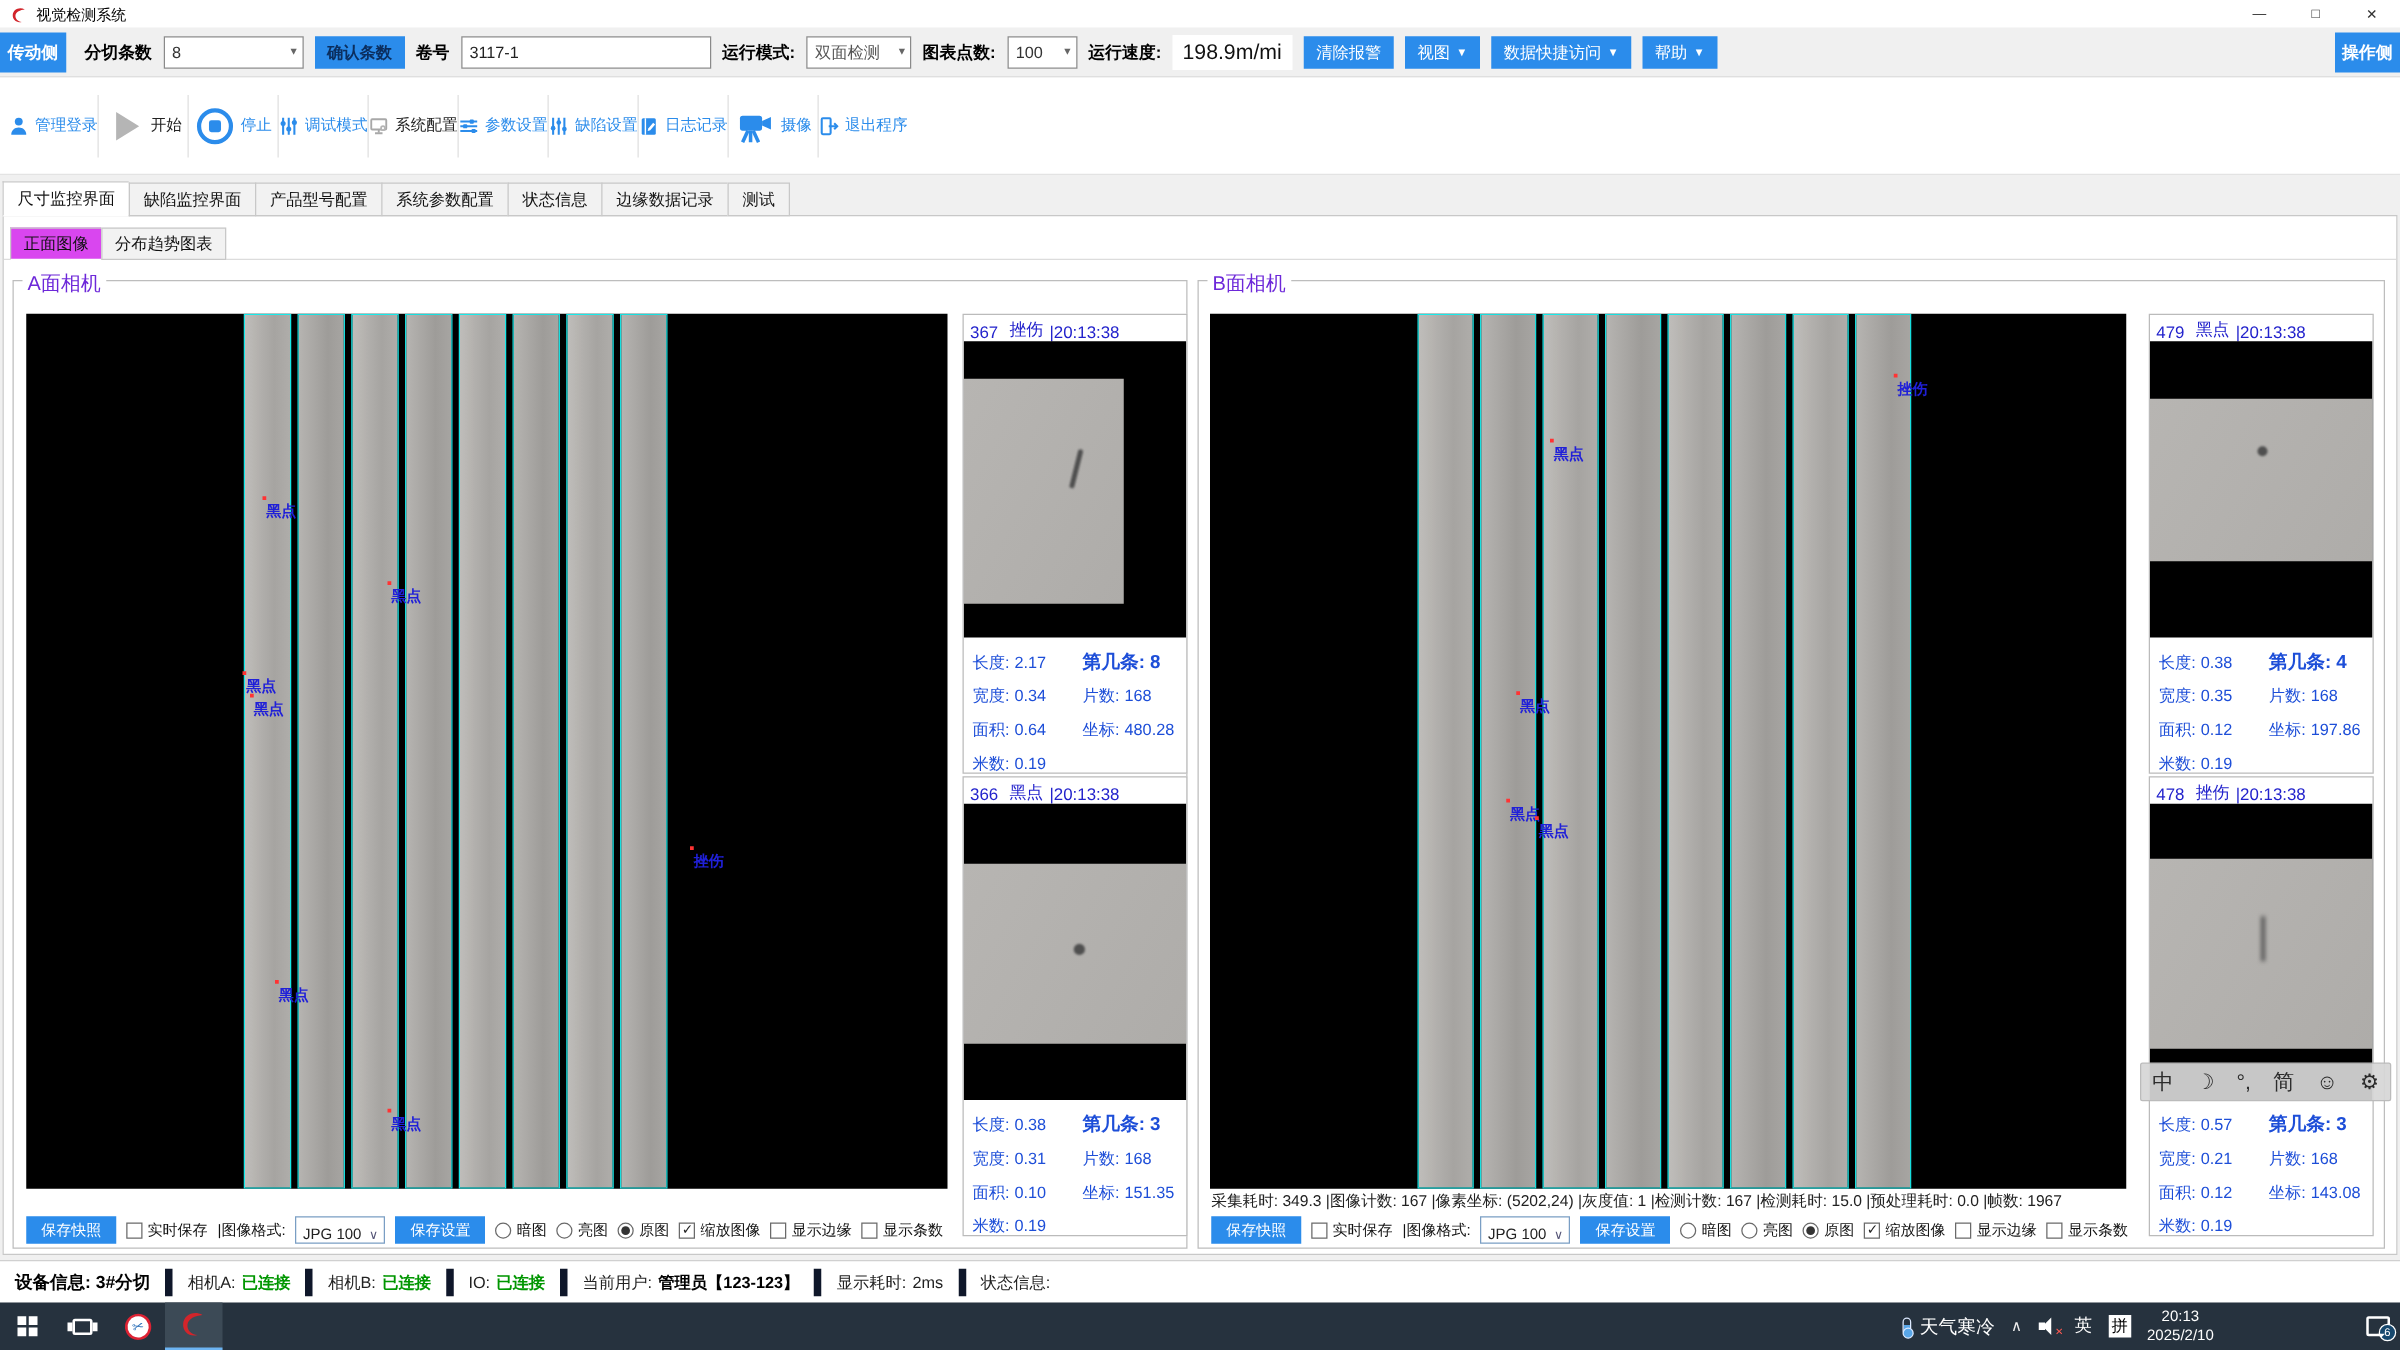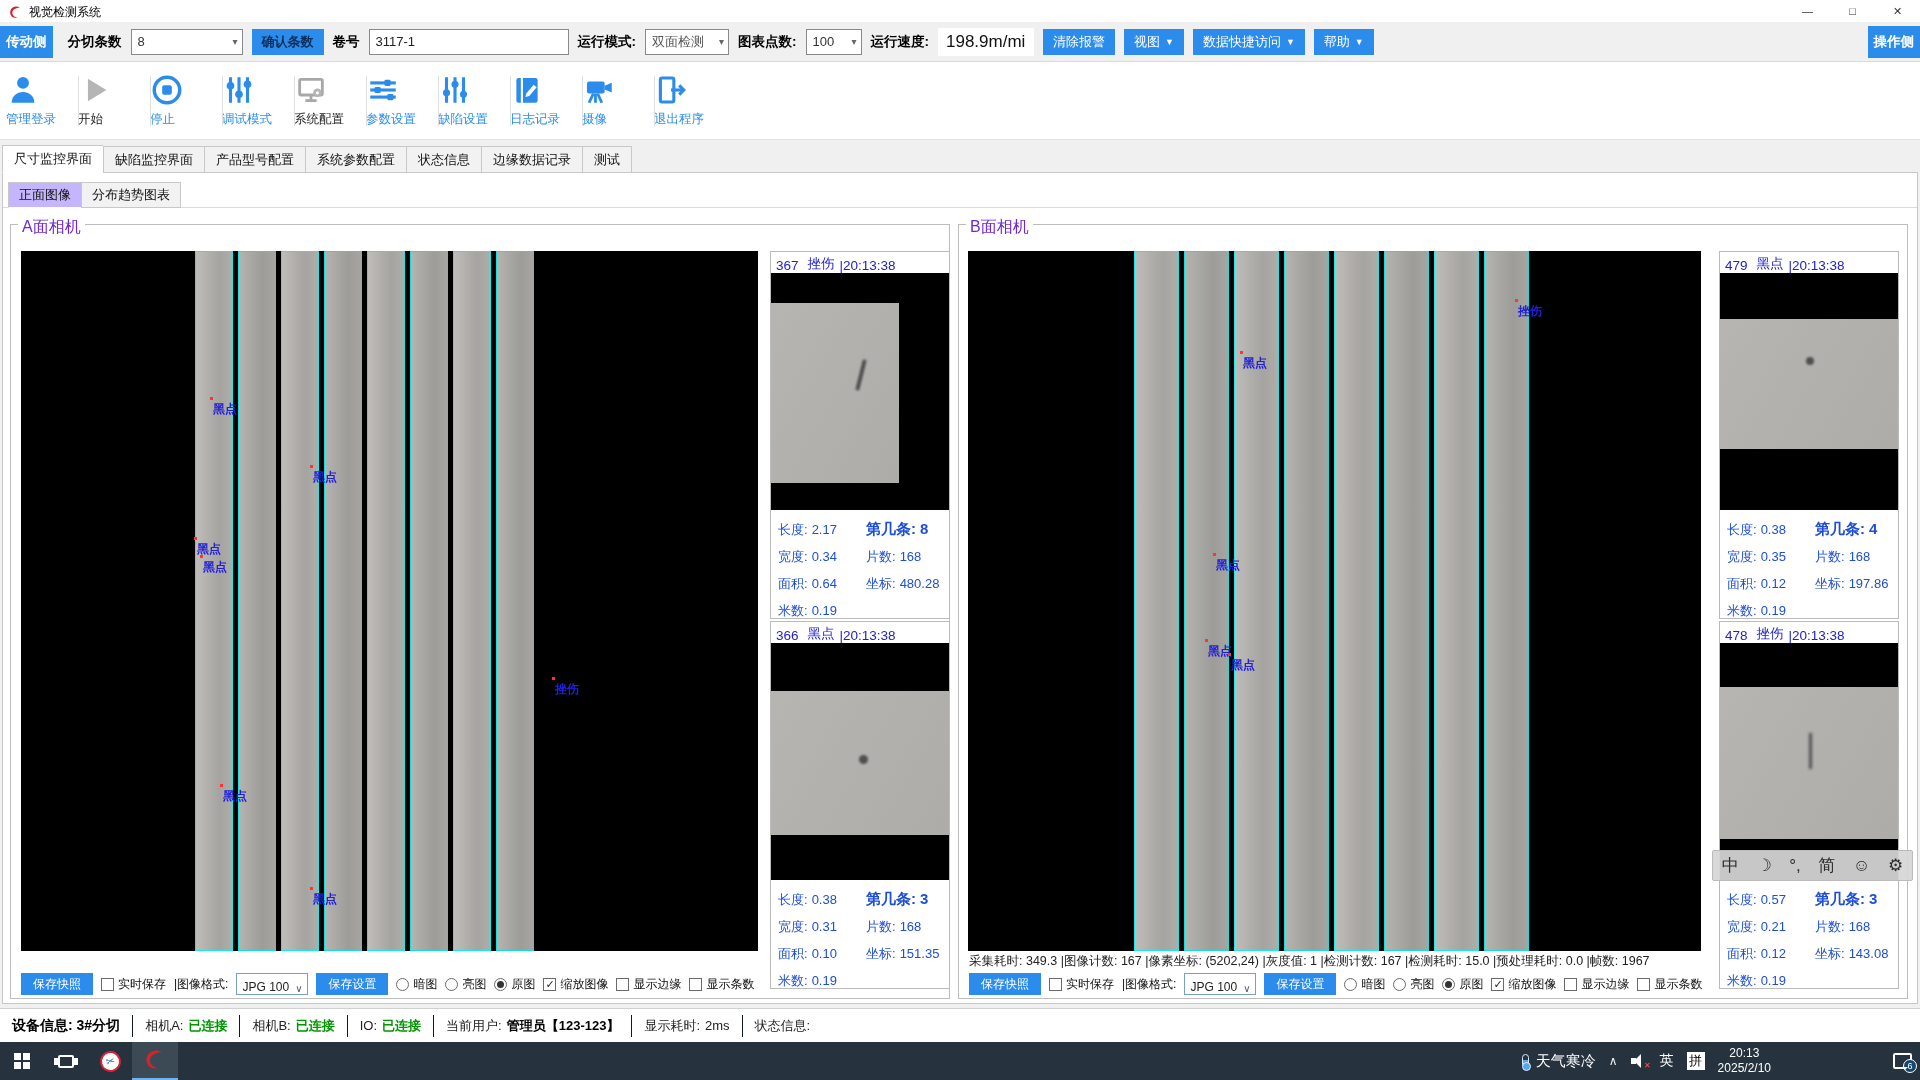--- a/index.html
+++ b/index.html
@@ -20,35 +20,35 @@
   .sel .arr{color:#666;font-size:10px;margin-left:4px}
   .txt-input{background:#fff;border:1px solid #8a8a8a;height:26px;padding:0 6px;font-size:13px;color:#222;font-family:inherit}
   .blue-btn{background:#2b8ceb;color:#fff;border:none;height:26px;padding:0 10px;font-size:13px;font-family:inherit;display:flex;align-items:center;gap:5px;white-space:nowrap}
   .blue-btn .arr{font-size:9px}
   .confirm-btn{color:#0b2e5e;font-weight:bold}
   .speed-val{background:#fff;height:28px;min-width:96px;display:flex;align-items:center;padding:0 8px;font-size:17px;color:#111}
   .flex-sp{flex:1}
 
   
   .ribbon{position:absolute;left:0;top:62px;width:1920px;height:78px;background:#fff;border-bottom:1px solid #e3e3e3;display:flex;align-items:center;padding-left:6px}
-  .rb-item{width:72px;height:66px;display:flex;flex-direction:column;align-items:flex-start;justify-content:center;gap:4px;position:relative}
+  .rb-item{width:72px;height:66px;display:flex;align-items:center;justify-content:center;gap:4px;position:relative}
   .rb-item+.rb-item::before{content:'';position:absolute;left:0;top:8px;bottom:8px;width:1px;background:#e0e0e0}
   .rb-item .lbl{font-size:12.5px;color:#2b8ceb;white-space:nowrap}
   .rb-item .lbl.dark{color:#222}
 
   
   .tabstrip{position:absolute;left:2px;top:146px;display:flex;z-index:3}
   .tab{height:27px;padding:0 11px;display:flex;align-items:center;background:#f2f2f2;border:1px solid #c8c8c8;border-right:none;font-size:13px;color:#111}
   .tab:last-child{border-right:1px solid #c8c8c8}
   .tab.active{background:#fff;border-bottom:1px solid #fff;height:28px;margin-top:-1px}
   .tabpage{position:absolute;left:2px;top:172px;width:1916px;height:832px;background:#fff;border:1px solid #c8c8c8}
   .subtabstrip{position:absolute;left:8px;top:182px;display:flex;z-index:3}
   .subtab{height:26px;padding:0 10px;display:flex;align-items:center;background:#f2f2f2;border:1px solid #c8c8c8;border-right:none;font-size:13px}
   .subtab:last-child{border-right:1px solid #c8c8c8}
-  .subtab.active{background:#c4b5fd;border-bottom:1px solid #fff}
+  .subtab.active{background:#d946ef;border-bottom:1px solid #fff}
   .subtab-line{position:absolute;left:3px;top:207px;width:1914px;height:1px;background:#dcdcdc;z-index:2}
 
   
   .groupbox{position:absolute;border:1px solid #bdbdbd;background:#fff}
   .gb-title{position:absolute;top:-8px;left:7px;background:#fff;padding:0 4px;font-size:16px;color:#6d28d9;z-index:2}
   #groupA{left:10px;top:224px;width:940px;height:775px}
   #groupB{left:958px;top:224px;width:950px;height:775px}
 
   .cam-img{position:absolute;top:26px;background:#000;overflow:hidden}
   #camA{left:10px;width:737px;height:700px}
@@ -91,21 +91,21 @@
   .cb{width:13px;height:13px;border:1px solid #6a6a6a;background:#fff;display:inline-grid;place-items:center;font-size:11px;color:#222;line-height:1}
   .cb.on::after{content:'✓'}
   .rb{width:13px;height:13px;border:1px solid #6a6a6a;border-radius:50%;background:#fff;display:inline-grid;place-items:center}
   .rb.on::after{content:'';width:7px;height:7px;border-radius:50%;background:#333}
   .ctl{display:flex;align-items:center;gap:4px}
   .fmt-sel{background:#fff;border:1px solid #7a9ec4;height:22px;display:flex;align-items:flex-end;gap:6px;padding:0 5px;color:#222}
   .fmt-sel .arr{color:#557;font-size:10px}
 
   
   .statusbar{position:absolute;left:0;top:1008px;width:1920px;height:34px;background:#fff;border-top:1px solid #d0d0d0;display:flex;align-items:center;font-size:13px;color:#222}
-  .seg{padding:0 12px;height:22px;display:flex;align-items:center;gap:5px;border-right:1px solid #0f172a;white-space:nowrap}
+  .seg{padding:0 12px;height:22px;display:flex;align-items:center;gap:5px;border-right:6px solid #0f172a;white-space:nowrap}
   .seg:first-child{font-weight:bold;font-size:14px;color:#000}
   .green{color:#009600;font-weight:bold}
   .bold{font-weight:bold;color:#000}
 
   
   .imebar{position:absolute;left:1712px;top:850px;width:201px;height:31px;background:rgba(214,214,214,.93);border:1px solid #bbb;display:flex;align-items:center;justify-content:space-around;z-index:9;border-radius:2px}
   .ime-it{font-size:17px;color:#2c2c2c;line-height:1}
 
   
   .taskbar{position:absolute;left:0;top:1042px;width:1920px;height:38px;background:#26323e;display:flex;align-items:center;color:#fff}

